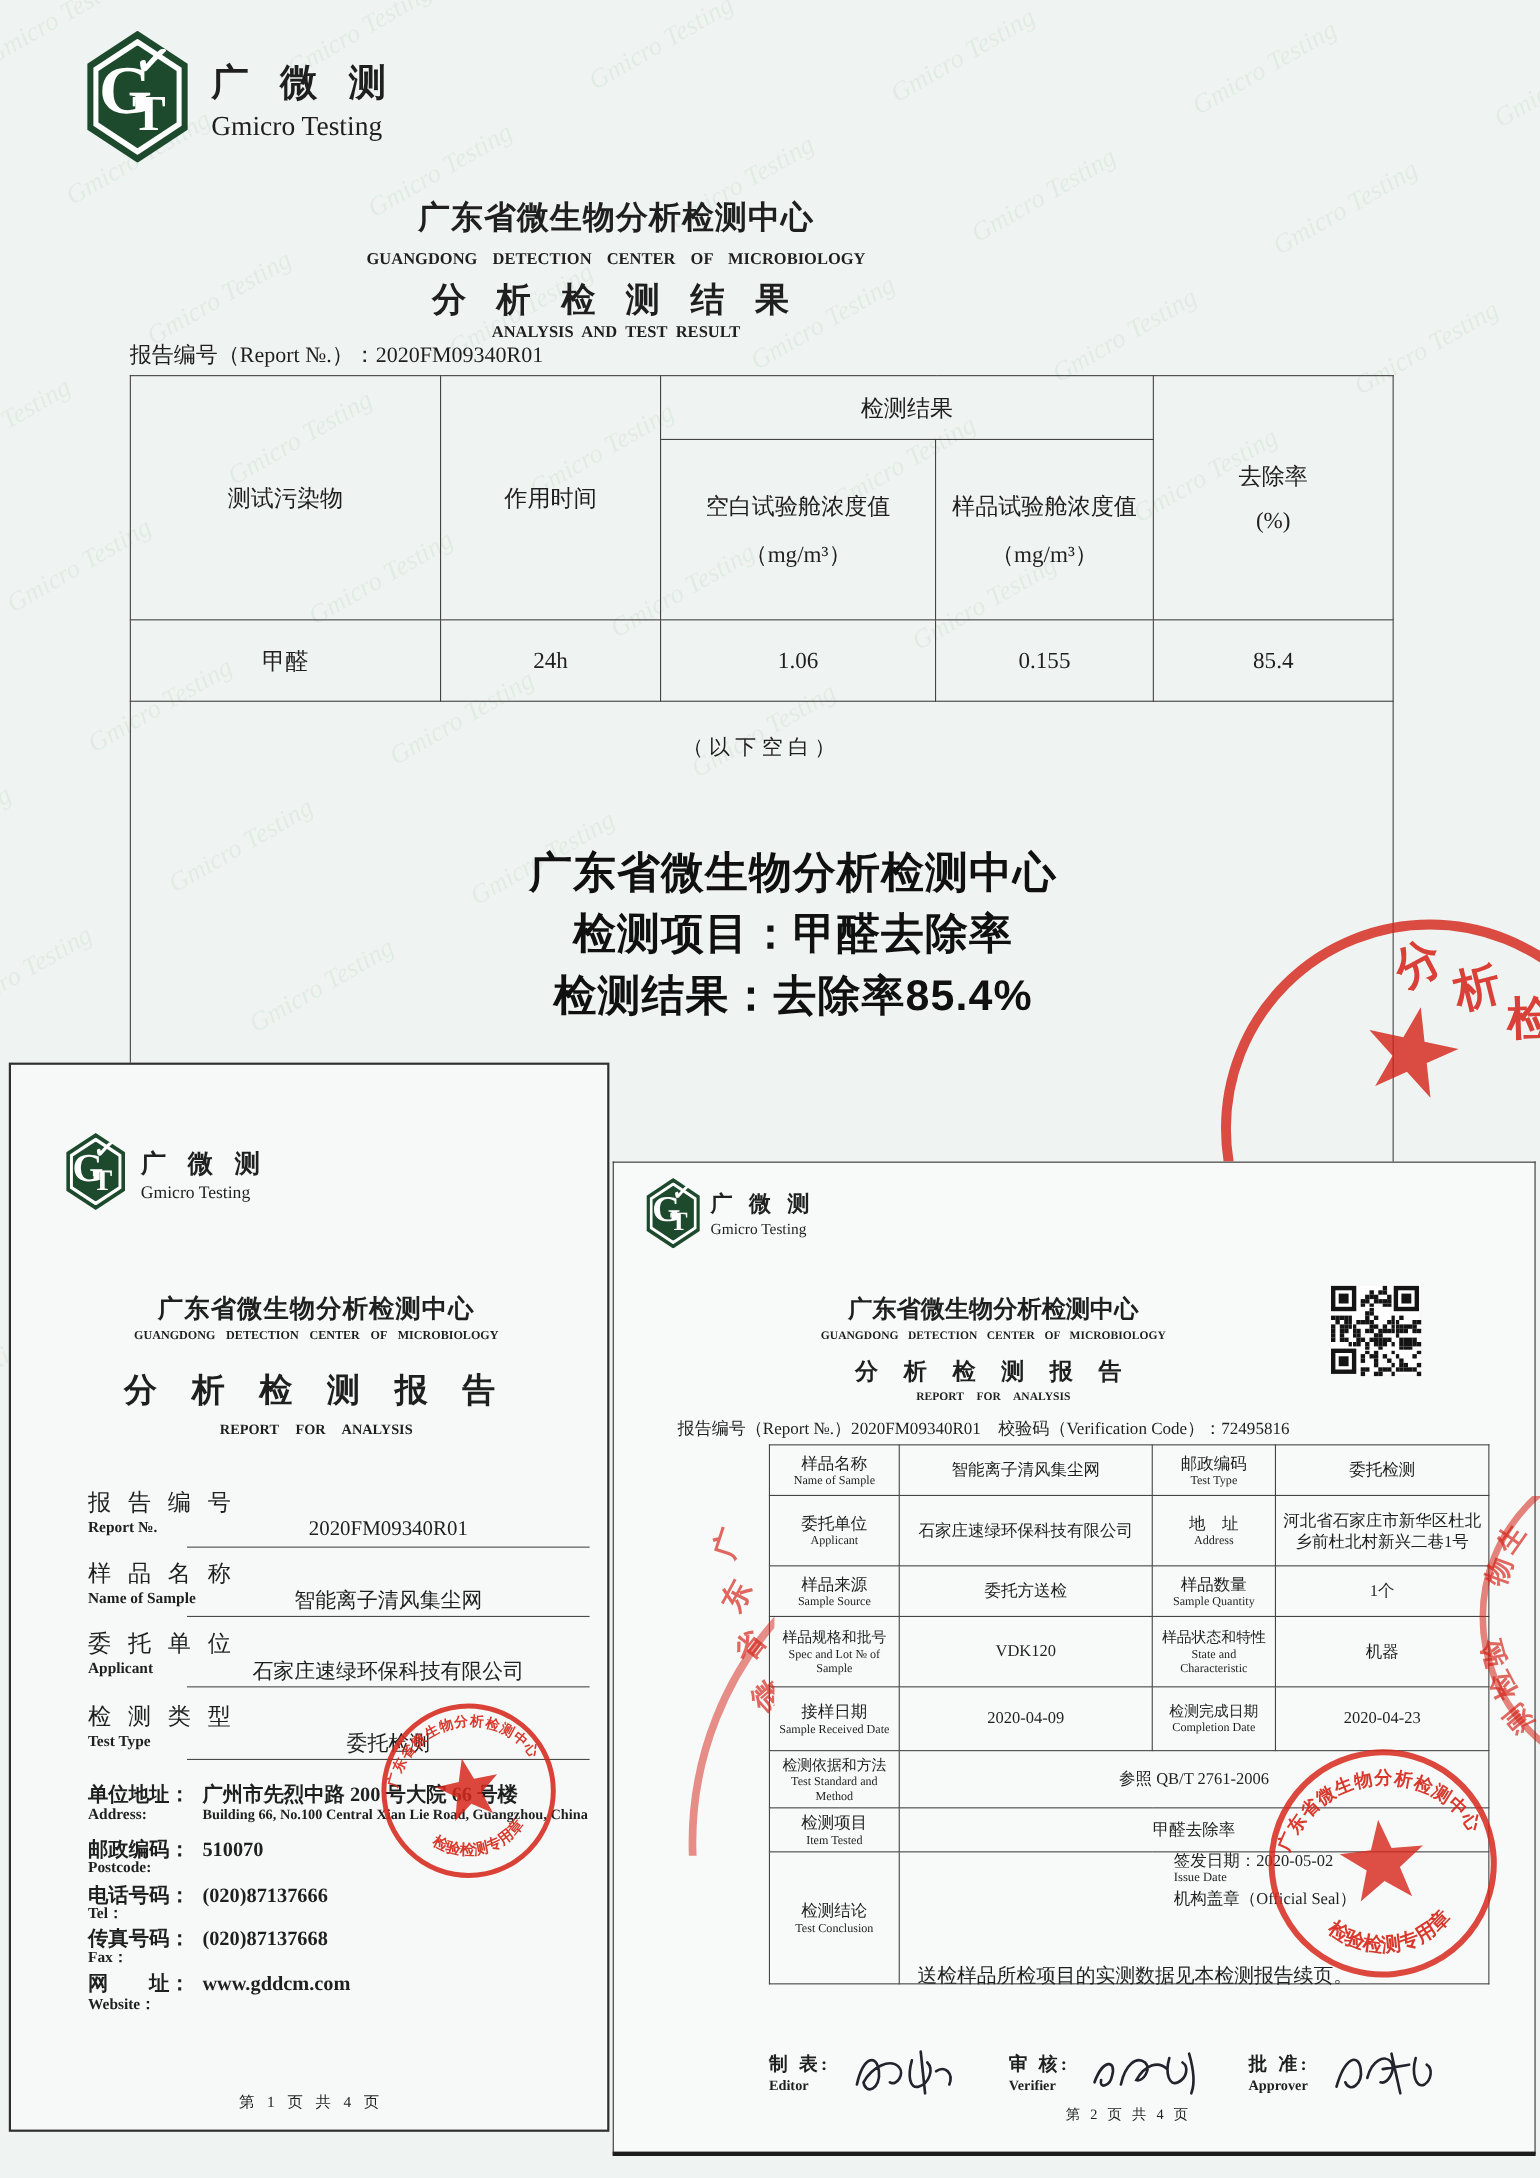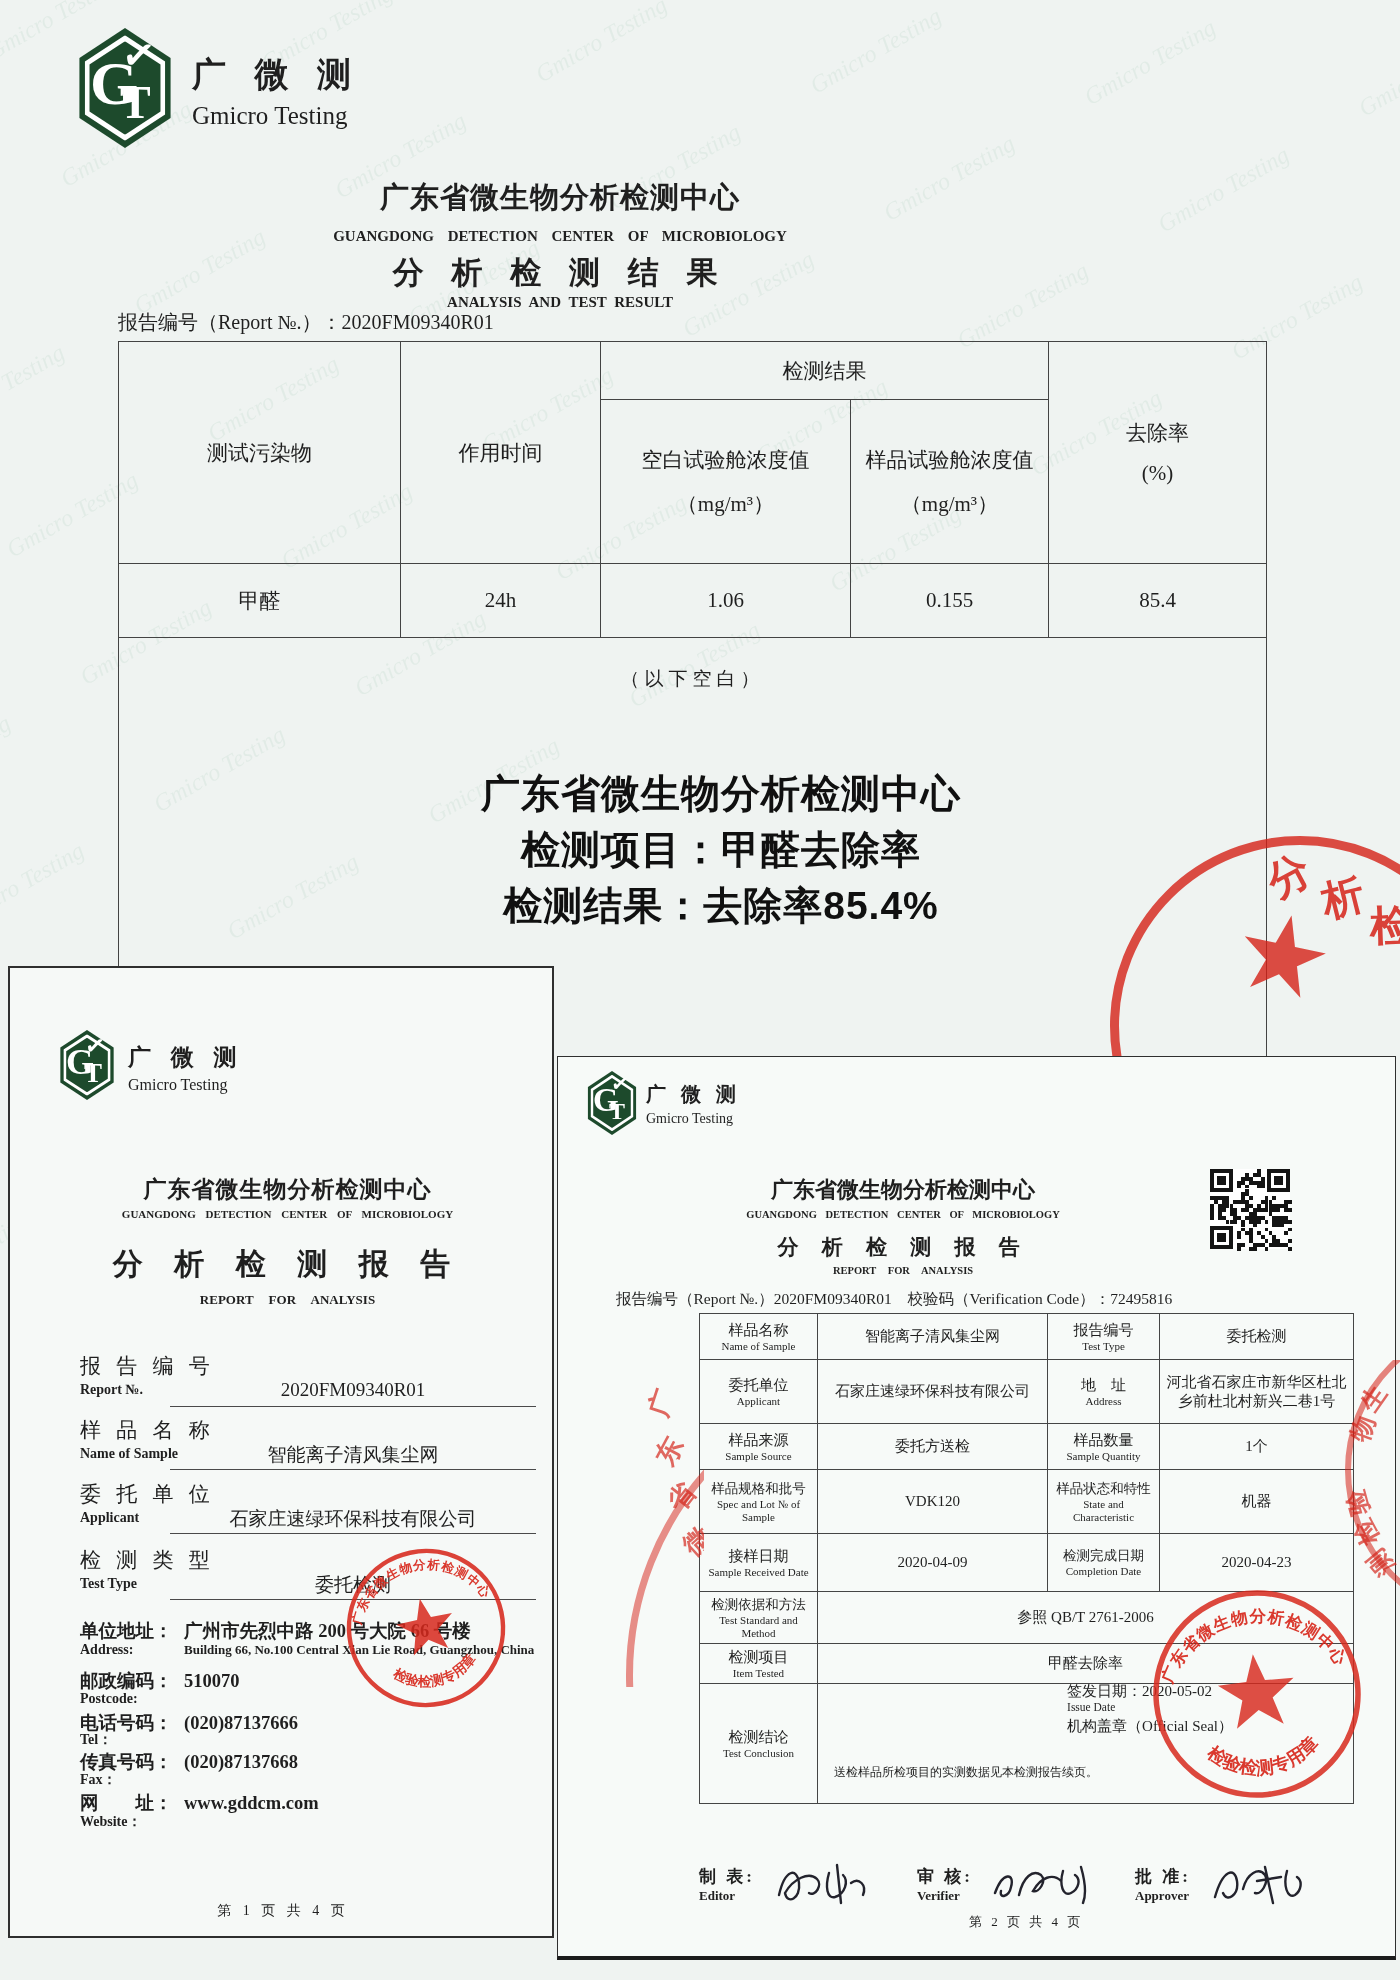--- a/index.html
+++ b/index.html
@@ -50,21 +50,21 @@
   .ct-en{position:absolute;left:70px;font-size:14px;font-weight:bold}
   .ct-cn b{display:inline-block;min-width:104px}
   
   .p3h{position:absolute;left:0;width:690px;text-align:center}
   .itable{position:absolute;left:141px;top:256px;width:654px}
   .itable td{border:1.4px solid #454545;text-align:center;vertical-align:middle;
              font-size:15px;padding:2px 5px}
   .lb1{font-size:15px}
   .lb2{font-size:11px;line-height:1.15}
   .conc{position:relative;height:100%}
-  .conc .txt{position:absolute;left:16px;top:20px;font-size:12px;text-align:left}
+  .conc .txt{position:absolute;left:16px;top:40px;font-size:18px;text-align:left}
   .conc .iss{position:absolute;right:120px;bottom:8px;text-align:left;font-size:15px}
   .conc .iss .en{font-size:11.5px}
   .qr{position:absolute;left:652px;top:112px;width:80px;height:80px;background:#fff;padding:0}
   .qr b{position:absolute;width:3.9px;height:3.9px;background:#141414}
   .qr i.f{position:absolute;width:23px;height:23px;border:4.2px solid #141414;background:#fff}
   .qr i.f::after{content:"";position:absolute;left:3.2px;top:3.2px;right:3.2px;bottom:3.2px;background:#141414}
   .qr .tl{left:0;top:0}.qr .tr{right:0;top:0}.qr .bl{left:0;bottom:0}
   .signoff{position:absolute;left:141px;top:808px;width:654px;display:flex}
   .signoff .sg{flex:1;position:relative}
   .signoff .cn{font-size:17px;font-weight:bold;letter-spacing:3px}
@@ -472,21 +472,21 @@
           <col style="width:194px">
         </colgroup>
       <tbody>
           <tr style="height:46px">
         <td>
               <div class="lb1">样品名称</div>
               <div class="lb2">Name of Sample</div>
             </td>
         <td>智能离子清风集尘网</td>
         <td>
-              <div class="lb1">报告编号</div>
+              <div class="lb1">邮政编码</div>
               <div class="lb2">Test Type</div>
             </td>
         <td>委托检测</td>
       </tr>
       <tr style="height:64px">
         <td>
               <div class="lb1">委托单位</div>
               <div class="lb2">Applicant</div>
             </td>
         <td>石家庄速绿环保科技有限公司</td>

